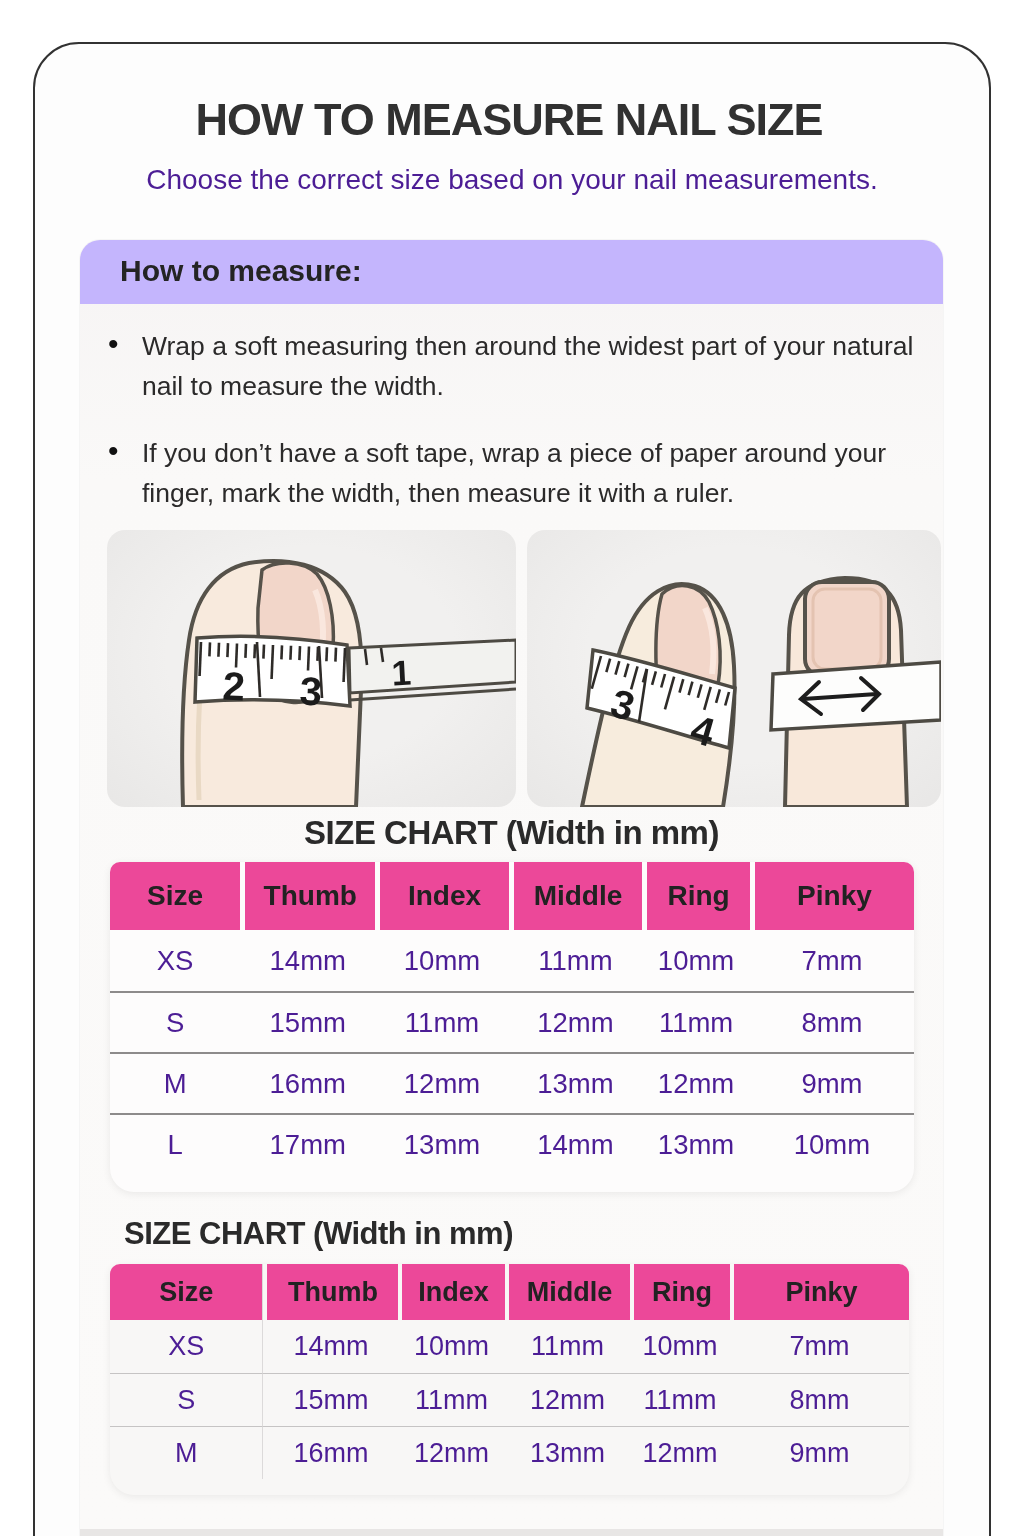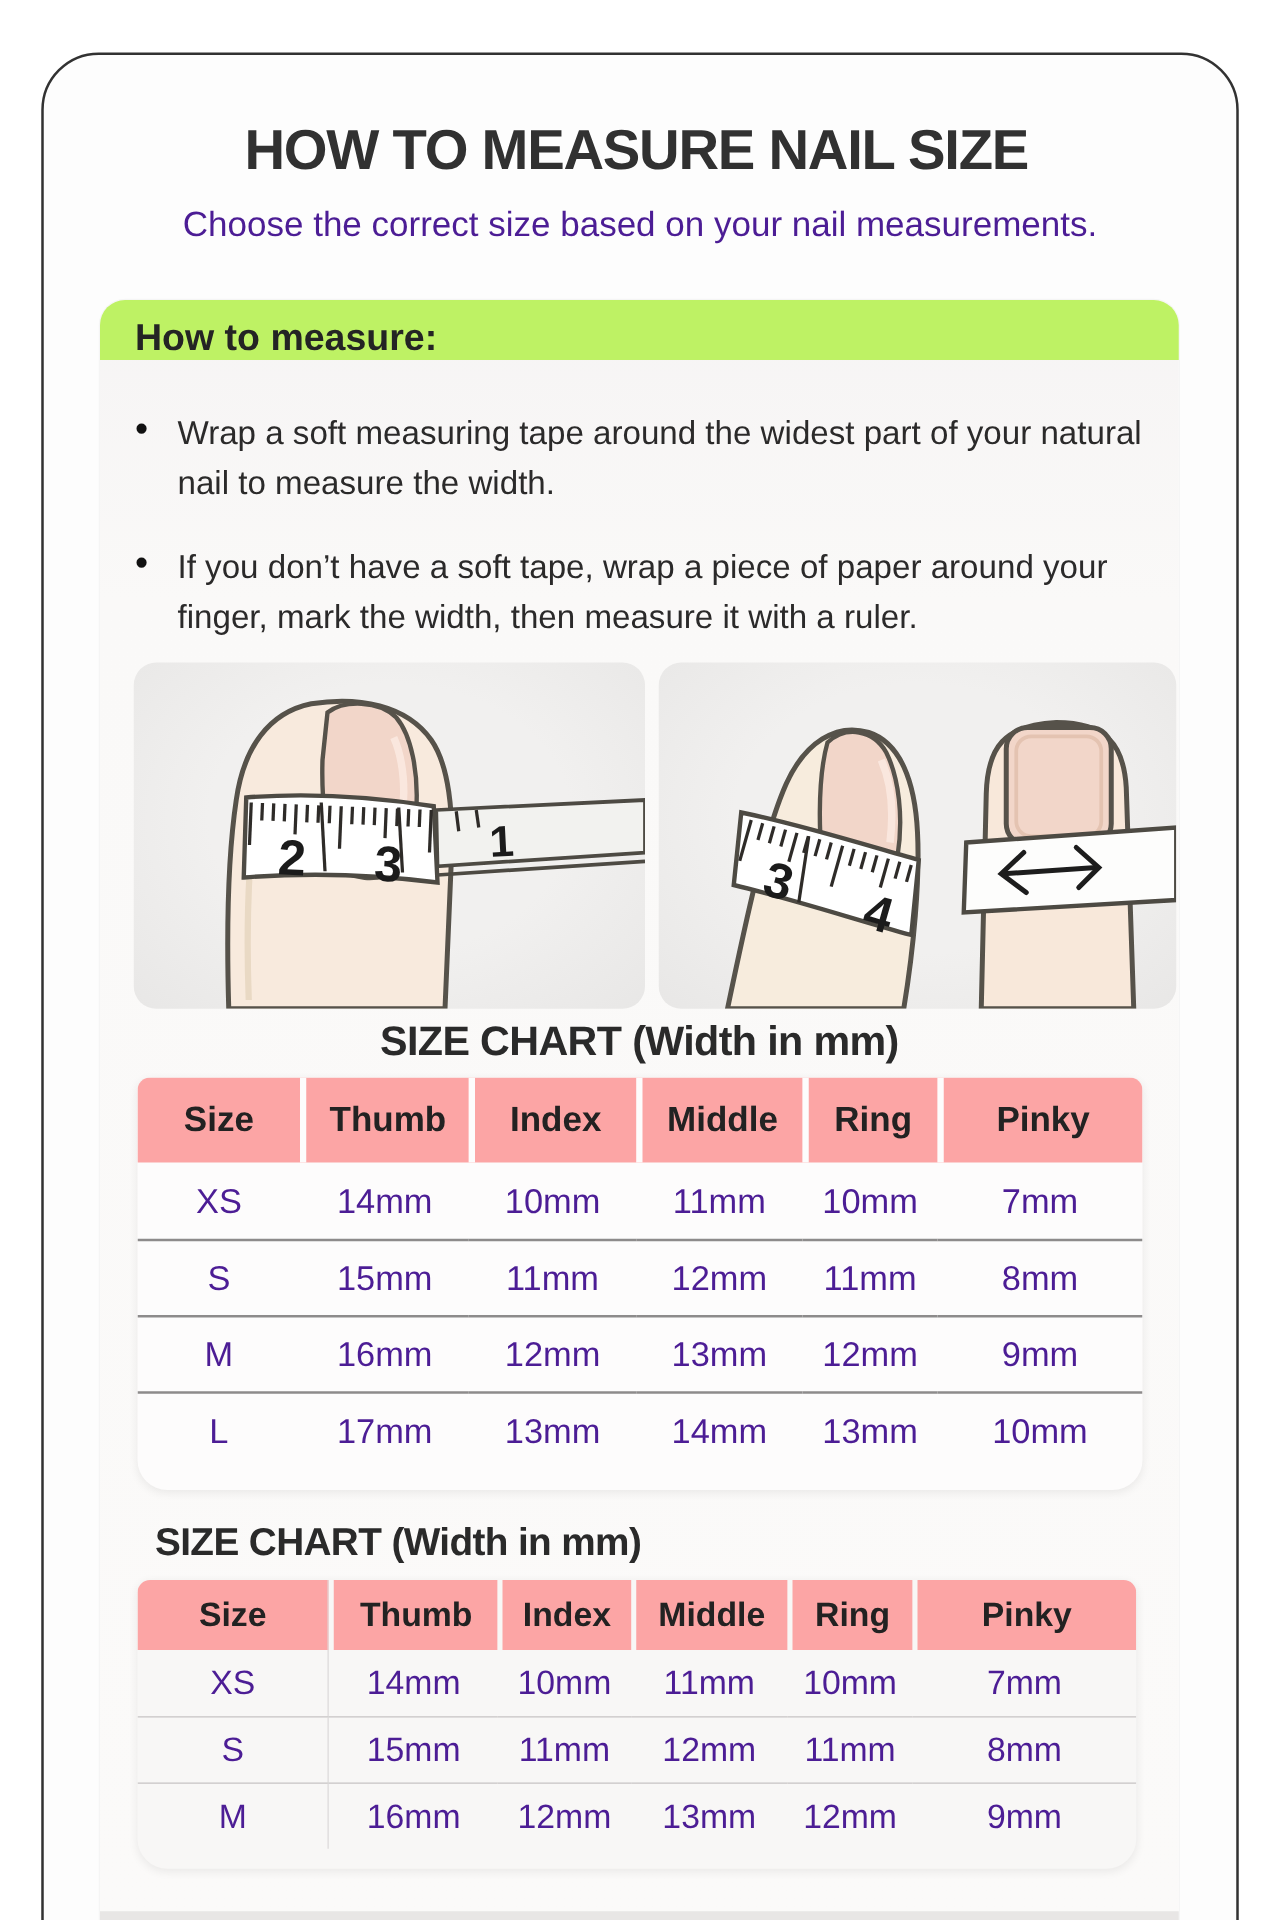--- a/index.html
+++ b/index.html
@@ -13,22 +13,22 @@
 
   .main-title { position:absolute; left:37px; top:94px; width:944px; text-align:center;
                 font-size:45px; font-weight:700; letter-spacing:-1px; color:#313131; }
   .subtitle   { position:absolute; left:40px; top:164px; width:944px; text-align:center;
                 font-size:28px; color:#4c1d95; }
 
   
   .panel { position:absolute; left:80px; top:240px; width:863px; height:1296px;
            background:linear-gradient(180deg,#f6f4f4 0px,#faf9f8 240px,#fbfaf9 100%);
            border-radius:20px 20px 0 0; box-shadow:0 0 0 1px rgba(0,0,0,0.03); }
-  .panel-header { position:absolute; left:80px; top:240px; width:863px; height:48px;
-                  background:#bef264; border-radius:20px 20px 0 0; }
+  .panel-header { position:absolute; left:80px; top:240px; width:863px; height:64px;
+                  background:#c4b5fd; border-radius:20px 20px 0 0;padding-left:12px; }
   .panel-header span { display:block; padding:14px 0 0 28px; font-size:30px; font-weight:700; color:#242424; }
 
   .bullets { position:absolute; left:108px; top:326px; width:818px; list-style:none; }
   .bullets li { position:relative; padding-left:34px; font-size:26.5px; line-height:40px;
                 color:#2b2a2a; margin-bottom:27px; }
   .bullets li::before { content:"•"; position:absolute; left:0; top:-2px; font-size:30px; color:#111; }
 
   .illo { position:absolute; top:530px; height:277px; border-radius:18px; overflow:hidden;
           background:radial-gradient(ellipse at 50% 45%, #f1f0ef 50%, #e8e7e6 100%); }
   .illo-left  { left:107px; width:409px; }
@@ -39,21 +39,21 @@
   .tape-num { font-family:"Liberation Sans", sans-serif; font-weight:700; fill:#1b1b1b; }
 
   .chart1-title { position:absolute; left:80px; top:814px; width:863px; text-align:center;
                   font-size:33px; font-weight:600; color:#2a2a2a; letter-spacing:-0.5px; }
   .chart2-title { position:absolute; left:124px; top:1216px; font-size:31px; font-weight:700;
                   color:#2a2a2a; letter-spacing:-0.5px; }
 
   .table-card { position:absolute; overflow:hidden; border-radius:10px 10px 24px 24px;
                 box-shadow:0 2px 8px rgba(0,0,0,0.07); }
   .table-card table { width:100%; border-collapse:separate; border-spacing:0; table-layout:fixed; }
-  .table-card th { font-weight:700; color:#222; background:#fca5a5; }
+  .table-card th { font-weight:700; color:#222; background:#ec4899; }
   .table-card td { color:#4c1d95; text-align:center; }
   .table-card th { text-align:center; }
 
   .t1 { left:110px; top:862px; width:804px; background:#fdfcfc; padding-bottom:18px; }
   .t1 th { height:68px; font-size:28px; }
   .t1 th + th { border-left:5px solid #fdfcfc; }
   .t1 td { height:61px; font-size:27.5px; }
   .t1 tbody tr + tr td { border-top:2px solid #8d8b8b; }
 
   .t2 { left:110px; top:1264px; width:799px; background:#f8f7f6; padding-bottom:16px; }
@@ -75,21 +75,21 @@
 
   <div class="main-title">HOW TO MEASURE NAIL SIZE</div>
   <div class="subtitle">Choose the correct size based on your nail measurements.</div>
 
   <div class="panel"></div>
   <div class="panel-header">
     <span>How to measure:</span>
   </div>
 
   <ul class="bullets">
-    <li>Wrap a soft measuring tape around the widest part of your natural nail to measure the width.</li>
+    <li>Wrap a soft measuring then around the widest part of your natural nail to measure the width.</li>
     <li>If you don’t have a soft tape, wrap a piece of paper around your finger, mark the width, then measure it with a ruler.</li>
   </ul>
 
   <div class="illo illo-left">
     <svg viewBox="0 0 409 277">
 
       <path d="M76 277 C74 210 76 150 82 110 C88 68 108 40 142 33 C180 27 218 34 238 62 C252 82 256 120 254 160 C252 205 250 245 249 277 Z" fill="#f8eadd" stroke="#56524a" stroke-width="4"></path>
       <path d="M92 270 C90 215 92 160 97 120" fill="none" stroke="#e9d9c4" stroke-width="5"></path>
 
       <path d="M155 40 C168 30 196 30 210 44 C222 58 228 88 226 118 C225 142 220 158 210 166 C196 176 172 174 163 162 C154 148 150 110 151 78 Z" fill="#f2d6c9" stroke="#56524a" stroke-width="3.5"></path>

